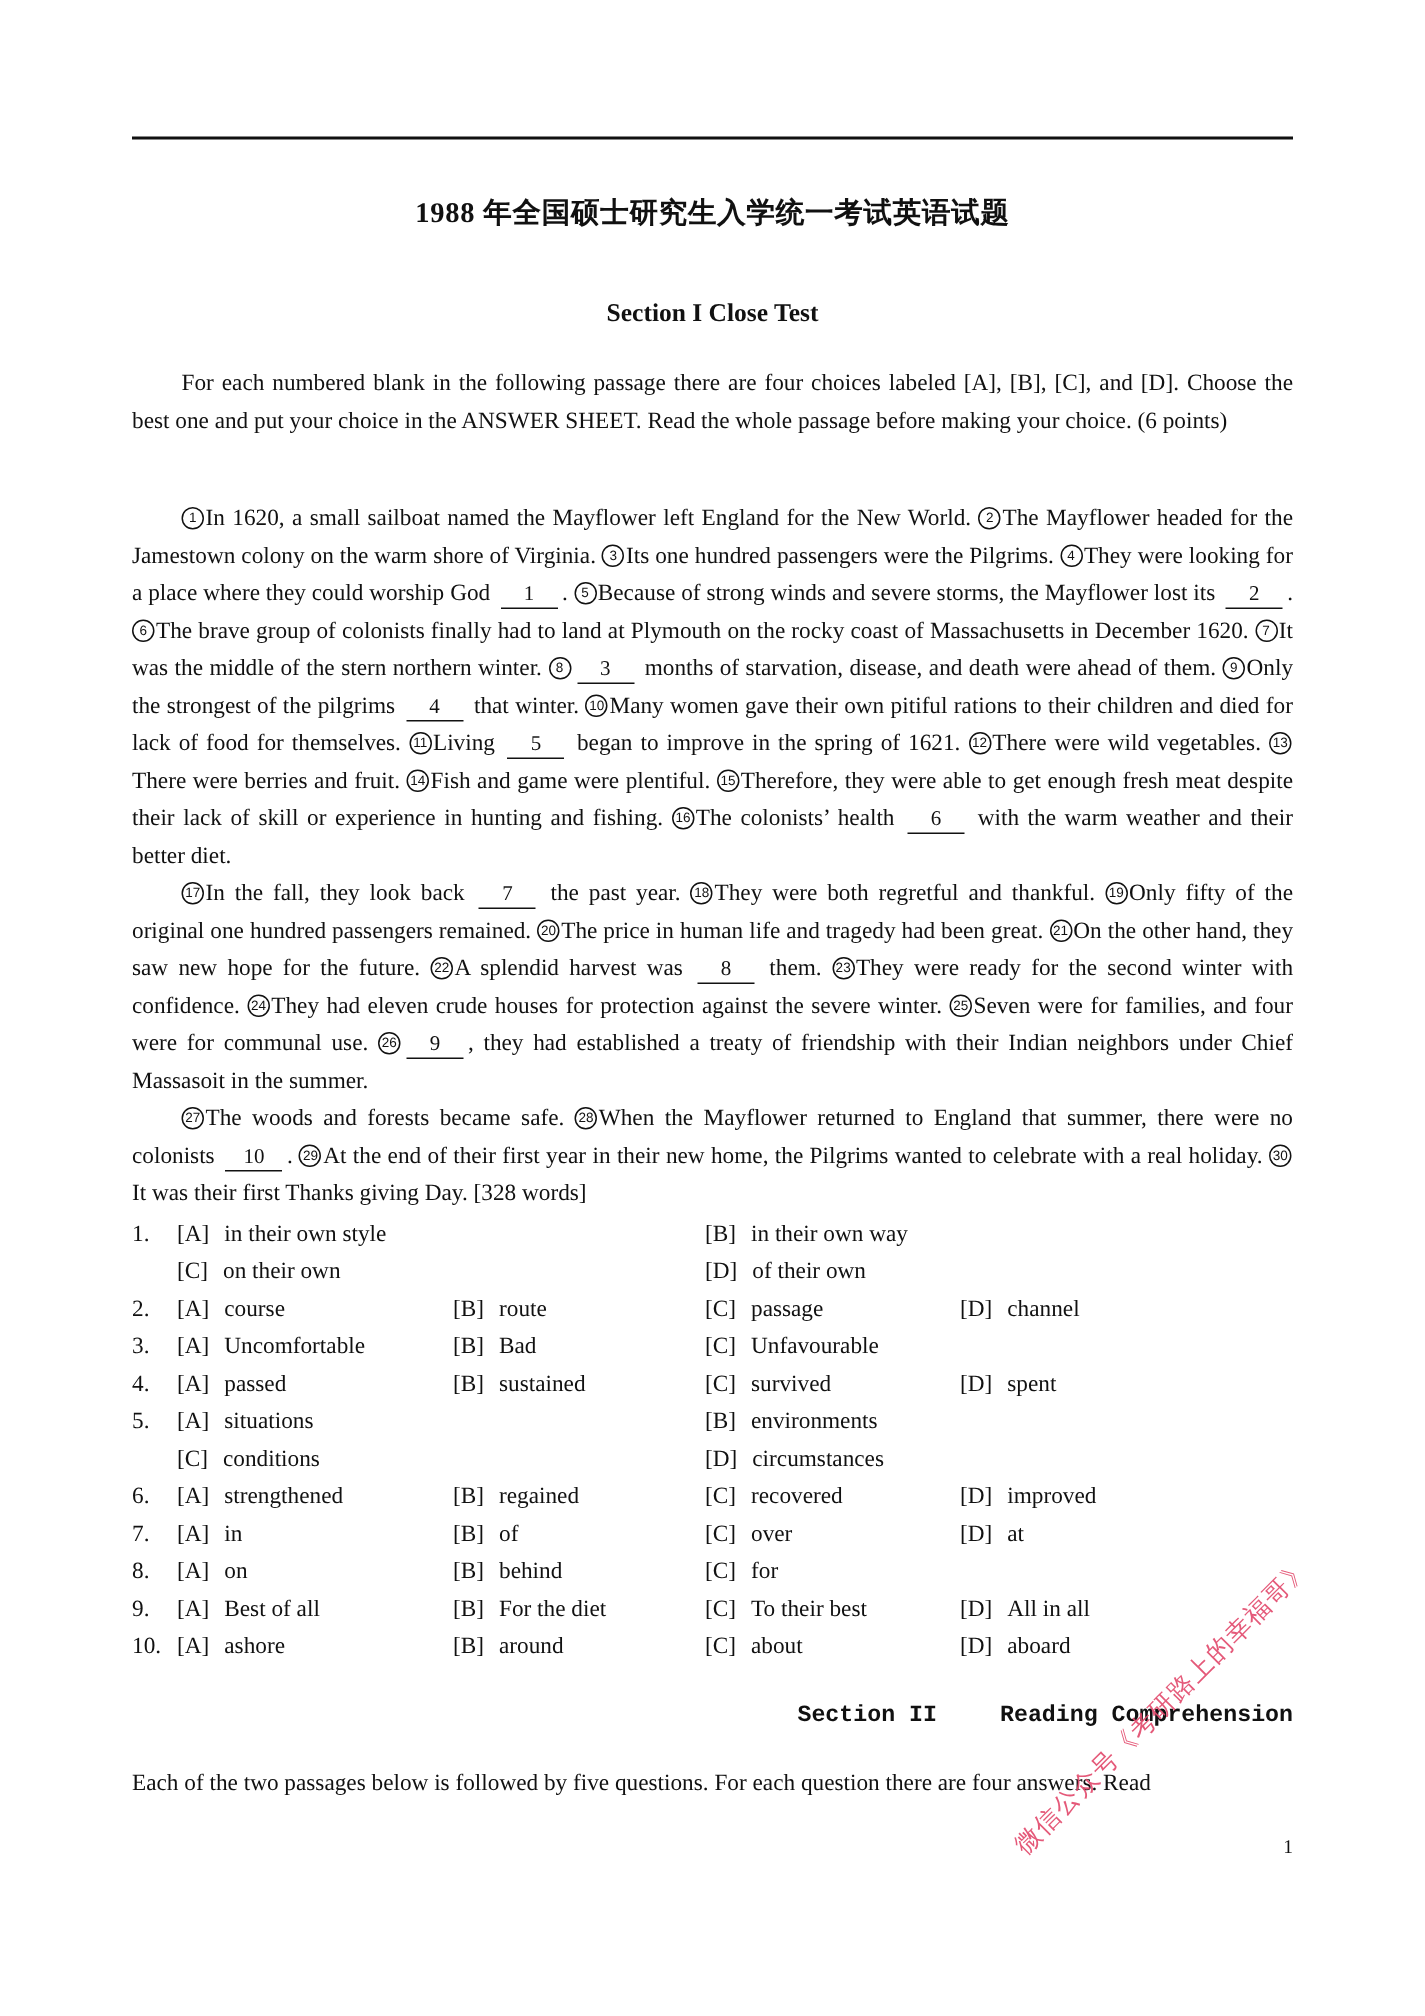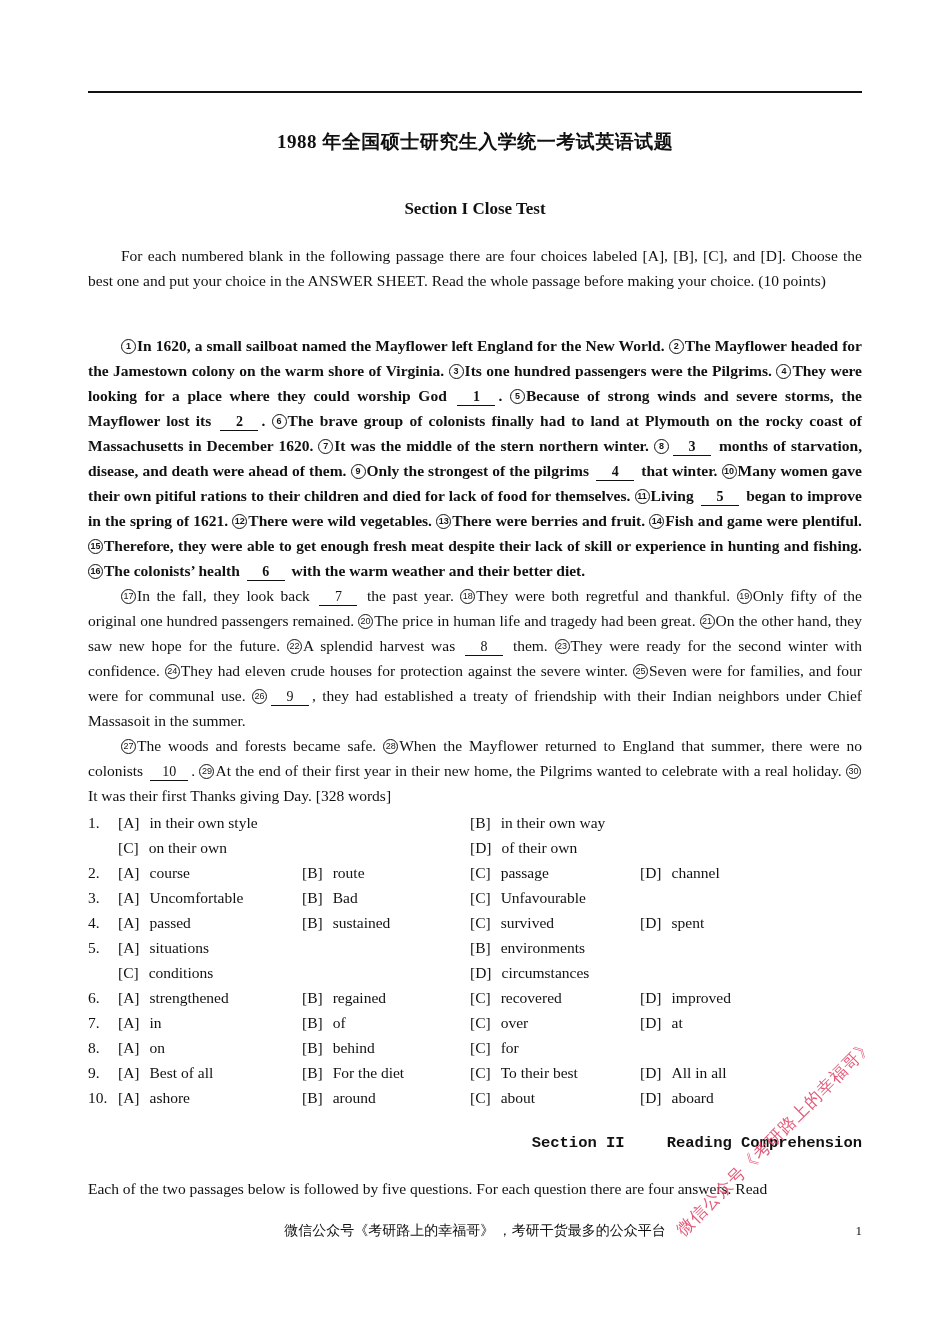--- a/index.html
+++ b/index.html
@@ -32,21 +32,21 @@
     margin: 44px 0 12px 0;
   }
   .para {
     font-size: 15.5px;
     line-height: 25px;
     text-align: justify;
     margin: 0;
   }
   .indent { text-indent: 33px; }
   .instructions { margin-top: 24px; }
-  .p1 { margin-top: 40px; font-weight: bold; }
+  .p1 { margin-top: 40px; }
   .blank {
     display: inline-block;
     min-width: 38px;
     text-align: center;
     border-bottom: 1px solid #111;
     font-size: 14px;
     line-height: 16px;
     text-indent: 0;
     margin: 0 3px;
   }
@@ -117,21 +117,21 @@
 <body>
 
 <div class="page">
   <div class="content">
     <div class="rule"></div>
 
     <h1 class="title">1988 年全国硕士研究生入学统一考试英语试题</h1>
 
     <h2 class="sec1">Section I Close Test</h2>
 
-    <p class="para indent instructions">For each numbered blank in the following passage there are four choices labeled [A], [B], [C], and [D]. Choose the best one and put your choice in the ANSWER SHEET. Read the whole passage before making your choice. (10 points)</p>
+    <p class="para indent instructions">For each numbered blank in the following passage there are four choices labeled [A], [B], [C], and [D]. Choose the best one and put your choice in the ANSWER SHEET. Read the whole passage before making your choice. (6 points)</p>
 
     <p class="para indent p1"><span class="circ">1</span>In 1620, a small sailboat named the Mayflower left England for the New World. <span class="circ">2</span>The Mayflower headed for the Jamestown colony on the warm shore of Virginia. <span class="circ">3</span>Its one hundred passengers were the Pilgrims. <span class="circ">4</span>They were looking for a place where they could worship God <span class="blank">1</span>. <span class="circ">5</span>Because of strong winds and severe storms, the Mayflower lost its <span class="blank">2</span>. <span class="circ">6</span>The brave group of colonists finally had to land at Plymouth on the rocky coast of Massachusetts in December 1620. <span class="circ">7</span>It was the middle of the stern northern winter. <span class="circ">8</span><span class="blank">3</span> months of starvation, disease, and death were ahead of them. <span class="circ">9</span>Only the strongest of the pilgrims <span class="blank">4</span> that winter. <span class="circ">10</span>Many women gave their own pitiful rations to their children and died for lack of food for themselves. <span class="circ">11</span>Living <span class="blank">5</span> began to improve in the spring of 1621. <span class="circ">12</span>There were wild vegetables. <span class="circ">13</span>There were berries and fruit. <span class="circ">14</span>Fish and game were plentiful. <span class="circ">15</span>Therefore, they were able to get enough fresh meat despite their lack of skill or experience in hunting and fishing. <span class="circ">16</span>The colonists’ health <span class="blank">6</span> with the warm weather and their better diet.</p>
     <p class="para indent"><span class="circ">17</span>In the fall, they look back <span class="blank">7</span> the past year. <span class="circ">18</span>They were both regretful and thankful. <span class="circ">19</span>Only fifty of the original one hundred passengers remained. <span class="circ">20</span>The price in human life and tragedy had been great. <span class="circ">21</span>On the other hand, they saw new hope for the future. <span class="circ">22</span>A splendid harvest was <span class="blank">8</span> them. <span class="circ">23</span>They were ready for the second winter with confidence. <span class="circ">24</span>They had eleven crude houses for protection against the severe winter. <span class="circ">25</span>Seven were for families, and four were for communal use. <span class="circ">26</span><span class="blank">9</span>, they had established a treaty of friendship with their Indian neighbors under Chief Massasoit in the summer.</p>
     <p class="para indent"><span class="circ">27</span>The woods and forests became safe. <span class="circ">28</span>When the Mayflower returned to England that summer, there were no colonists <span class="blank">10</span>. <span class="circ">29</span>At the end of their first year in their new home, the Pilgrims wanted to celebrate with a real holiday. <span class="circ">30</span>It was their first Thanks giving Day. [328 words]</p>
 
     <div id="questions">
         <span class="qnum">1.</span>
         <span class="qopt"><span class="obr">[A]</span><span>in their own style</span></span>
         <span class="qopt"></span>
         <span class="qopt"><span class="obr">[B]</span><span>in their own way</span></span>
@@ -192,18 +192,17 @@
       </div>
 
     <h2 class="sec2">
       <span class="part">Section II</span><span>Reading Comprehension</span>
     </h2>
 
     <p class="para intro2">Each of the two passages below is followed by five questions. For each question there are four answers. Read</p>
   </div>
 
   <div class="footer">
-    <span>微信公众号《考研路上的幸福哥》 ，考研干货最多的公众平台</span>
     <span class="pagenum">1</span>
   </div>
 
   <div class="watermark">微信公众号《考研路上的幸福哥》</div>
 </div>
 
 </body></html>

